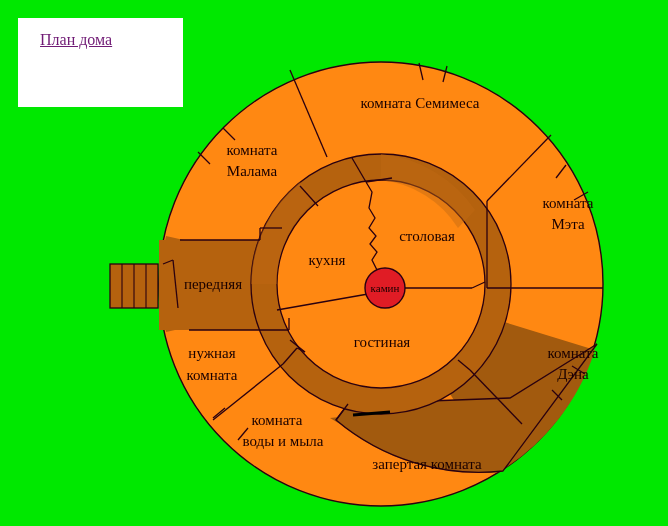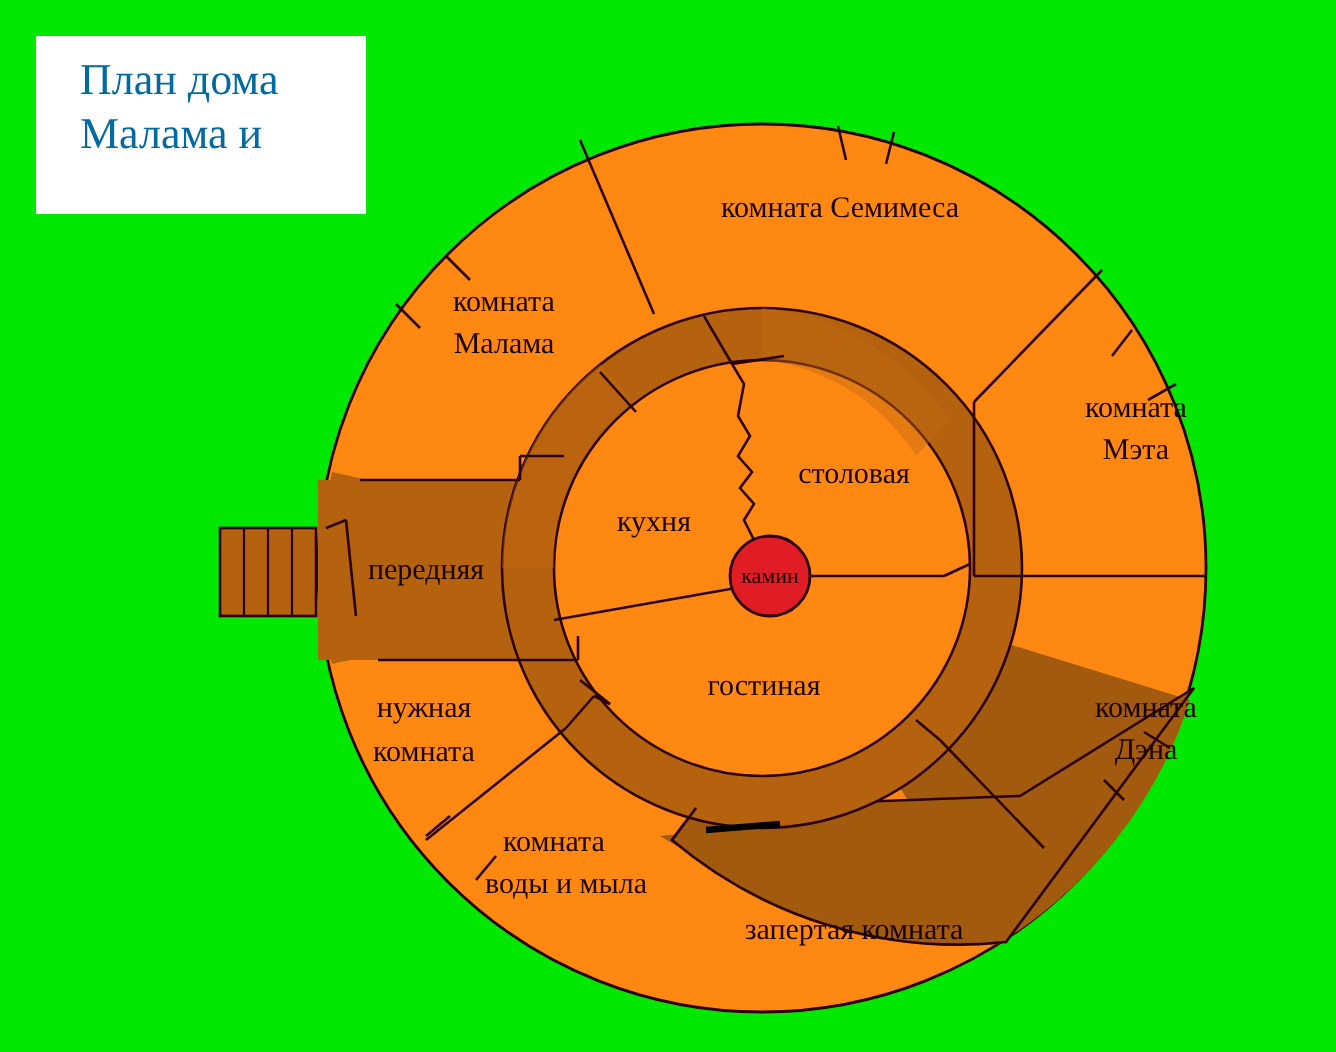--- a/index.html
+++ b/index.html
@@ -26,24 +26,25 @@
     position: absolute;
     left: 18px;
     top: 18px;
     width: 165px;
     height: 89px;
     background: #ffffff;
     box-sizing: border-box;
     padding: 8px 0 0 22px;
   }
   .title-line {
-    font-size: 22px;
+    font-size: 16px;
     line-height: 27px;
-    color: #0369a1;
+    color: #701a75;
     white-space: nowrap;
+    text-decoration: underline;
   }
 
   .plan-label {
     font-size: 15px;
     fill: #1a0000;
     font-family: "Liberation Serif", "DejaVu Serif", serif;
     text-anchor: middle;
     dominant-baseline: middle;
   }
   .plan-label.small {
@@ -185,16 +186,15 @@
     <text class="plan-label" x="327" y="262">кухня</text>
     <text class="plan-label" x="427" y="238">столовая</text>
     <text class="plan-label" x="382" y="344">гостиная</text>
 
     <text class="plan-label small" x="385" y="289">камин</text>
 
   </svg>
 
   <div class="title-box">
     <div class="title-line">План дома</div>
-    <div class="title-line">Малама и</div>
   </div>
 
 </div>
 
 </body></html>

